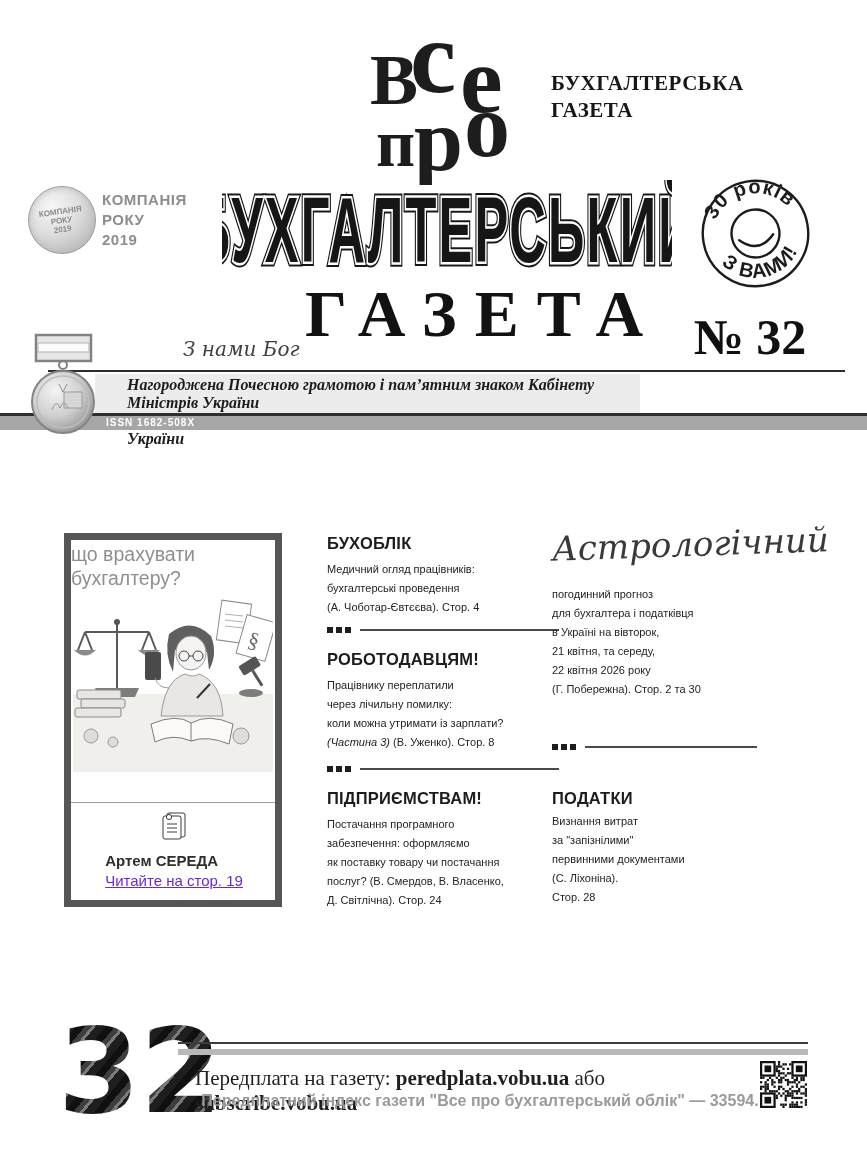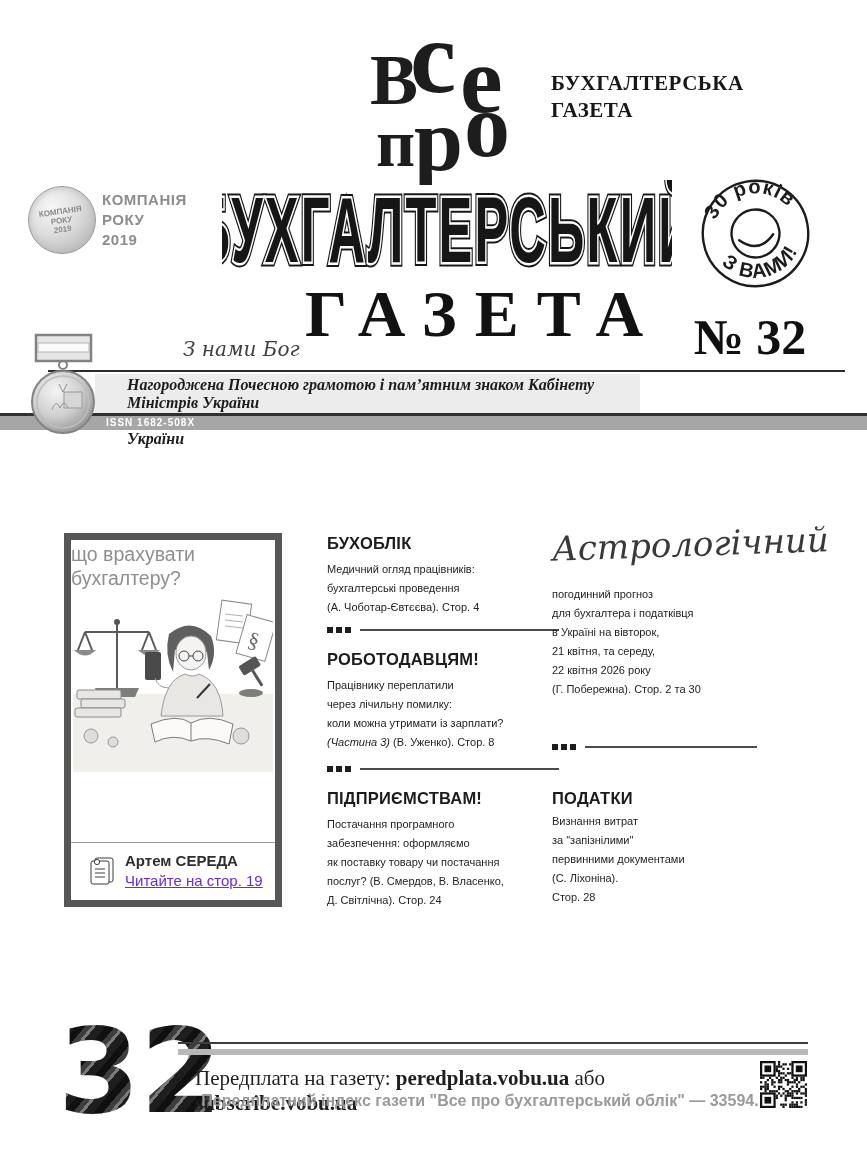--- a/index.html
+++ b/index.html
@@ -50,21 +50,21 @@
   .award-icon{left:28px;top:332px;z-index:3;}
 
   
   .card{left:64px;top:533px;width:218px;height:374px;border:7px solid #565656;background:#fff;
         box-sizing:border-box;}
   .card-title{margin-top:20px;text-align:center;font-weight:bold;font-size:21px;line-height:26px;
               color:#272727;white-space:pre-line;}
   .card-sub{margin-top:2px;font-size:19.5px;line-height:24px;color:#8f8f8f;white-space:pre-line;}
   .card-art{display:block;margin:6px auto 0;}
   .card-footer{position:absolute;left:0;right:0;bottom:0;border-top:1px solid #9e9e9e;
-               display:flex;align-items:center;gap:10px;padding:8px 8px 9px 18px;}
+               display:flex;align-items:center;gap:10px;padding:8px 8px 9px 10px;flex-direction:column;}
   .card-author{font-weight:bold;font-size:15px;line-height:20px;color:#2e2e2e;}
   .card-link{font-size:15px;line-height:20px;color:#6d28d9;text-decoration:underline;cursor:pointer;}
 
   
   .sec-h{font-weight:bold;font-size:16.5px;color:#1c1c1c;letter-spacing:.2px;}
   .sec-b{font-size:11px;line-height:19px;color:#232323;white-space:pre-line;}
   .sec-b em{font-style:italic;}
   .divider{display:flex;align-items:center;gap:3px;}
   .divider .sq{width:6px;height:6px;background:#1e1e1e;}
   .divider .ln{height:2px;background:#4a4a4a;flex:1;margin-left:6px;}

